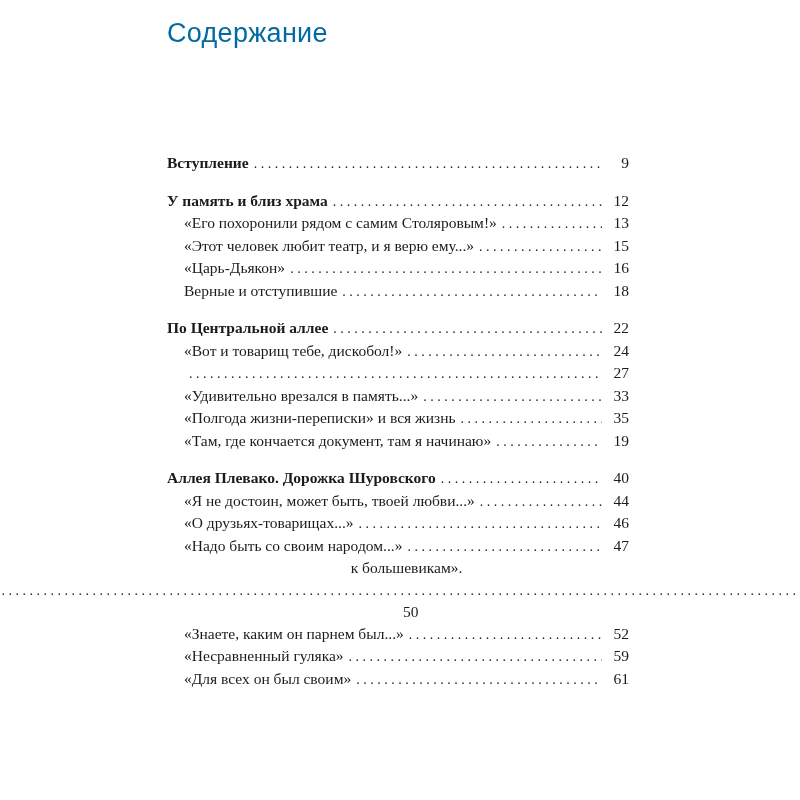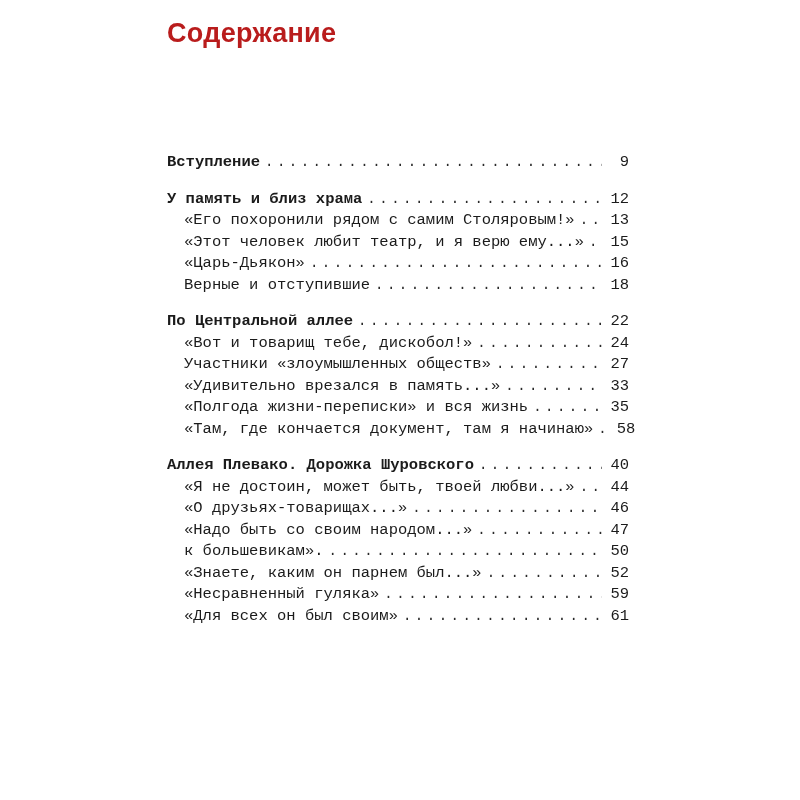--- a/index.html
+++ b/index.html
@@ -8,47 +8,46 @@
     font-family: "Liberation Serif", serif;
     color: #141414;
     position: relative;
     overflow: hidden;
   }
   .book-title {
     position: absolute;
     left: 167px;
     top: 18px;
     font-family: "Liberation Sans", sans-serif;
-    font-weight: 700;
+    font-weight: 400;
     font-size: 27px;
     letter-spacing: 0.3px;
-    color: #b91c1c;
+    color: #0369a1;
   }
   .toc {
     position: absolute;
     left: 167px;
     top: 152px;
     width: 462px;
   }
   .toc-row {
     display: flex;
     align-items: baseline;
     font-size: 15.5px;
     line-height: 21.5px;
     color: #1b1b1b;
-    font-family: Liberation Mono, monospace;
   }
   .toc-row.head {
     font-weight: 700;
     margin-top: 15px;
   }
   .toc-row.head:first-child { margin-top: 0; }
   .toc-row.sub { padding-left: 17px; }
   .toc-multi { margin-top: 0; }
-  .toc-multi .cont-line { display: flex; align-items: flex-start; }
+  .toc-multi .cont-line { display: flex; align-items: center; flex-direction: column; }
   .t { white-space: nowrap; }
   .leader {
     flex: 1 1 auto;
     overflow: hidden;
     white-space: nowrap;
     margin: 0 3px 0 5px;
     min-width: 10px;
     color: #2a2a2a;
     font-weight: 400;
   }
@@ -116,41 +115,40 @@
   </div>
 
   <div class="toc-row sub">
     <span class="t">«Вот и товарищ тебе, дискобол!»</span>
     <span class="leader"></span>
     <span class="pg">24</span>
   </div>
 
 
   <div class="toc-row sub">
-    <span class="t">Участники «злоумышленных обществ»</span>
     <span class="leader"></span>
     <span class="pg">27</span>
   </div>
 
   <div class="toc-row sub">
     <span class="t">«Удивительно врезался в память...»</span>
     <span class="leader"></span>
     <span class="pg">33</span>
   </div>
 
   <div class="toc-row sub">
     <span class="t">«Полгода жизни-переписки» и вся жизнь</span>
     <span class="leader"></span>
     <span class="pg">35</span>
   </div>
 
   <div class="toc-row sub">
     <span class="t">«Там, где кончается документ, там я начинаю»</span>
     <span class="leader"></span>
-    <span class="pg">58</span>
+    <span class="pg">19</span>
   </div>
 
   <div class="toc-row head">
     <span class="t">Аллея Плевако. Дорожка Шуровского</span>
     <span class="leader"></span>
     <span class="pg">40</span>
   </div>
 
 
   <div class="toc-row sub">

